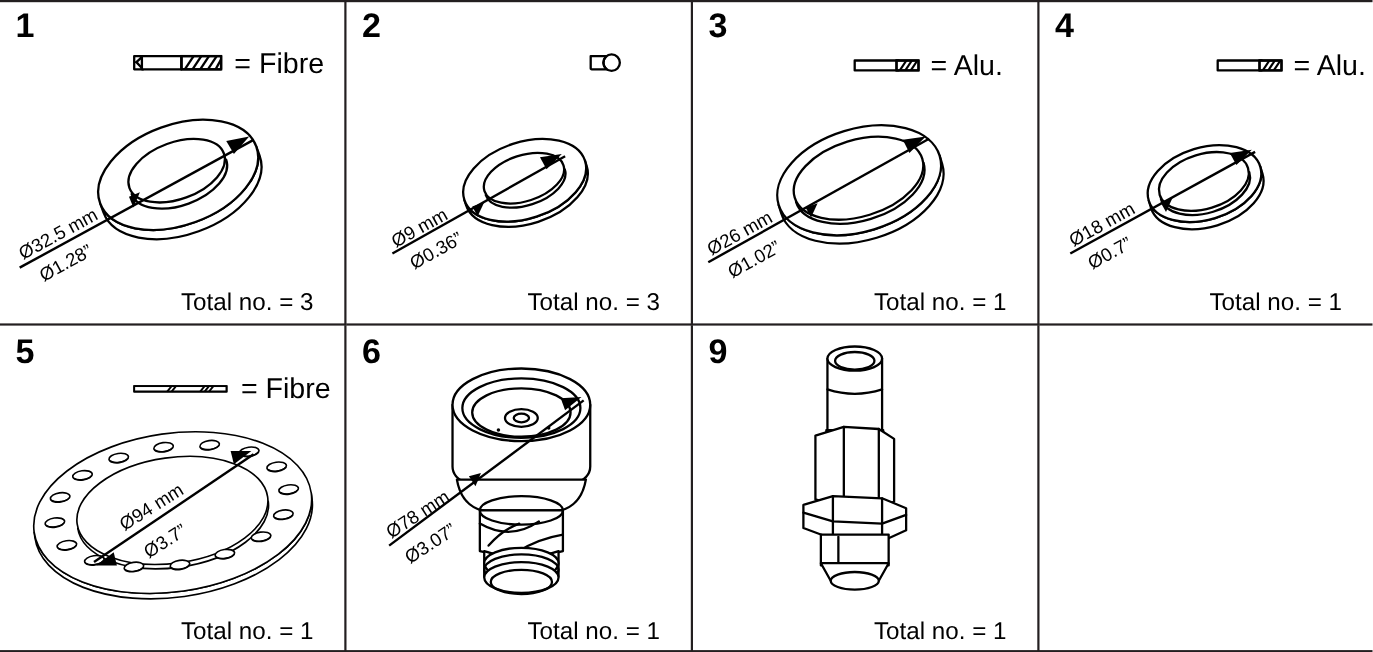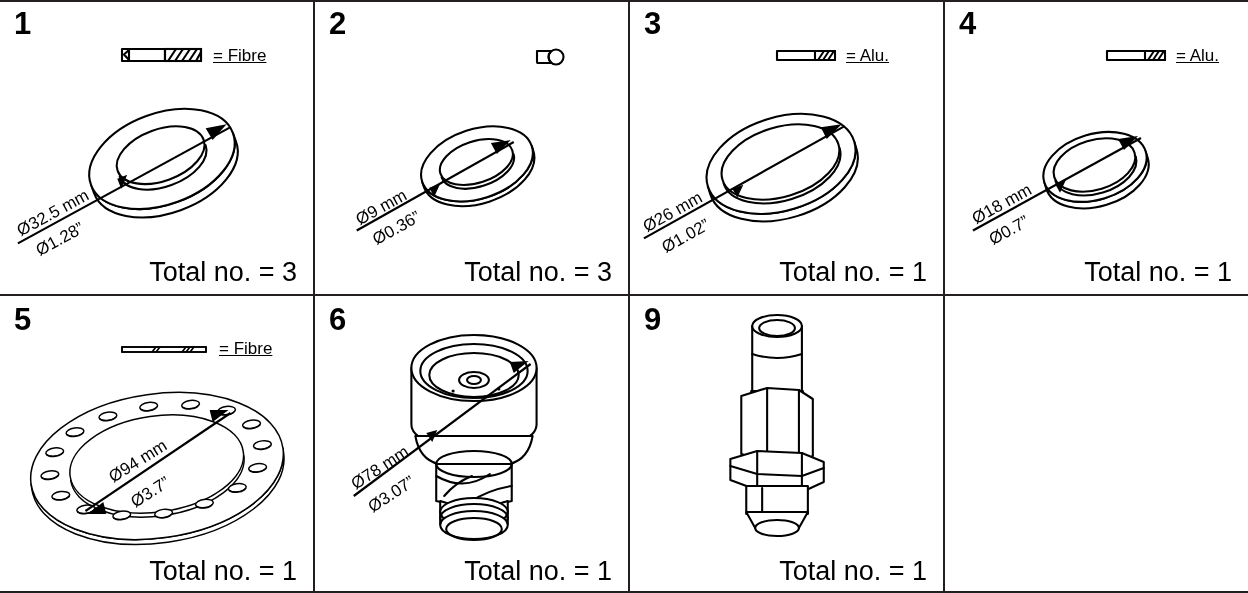--- a/index.html
+++ b/index.html
@@ -45,38 +45,37 @@
   .num{
     position:absolute;
     top:8px;left:14px;
     font-size:31px;
     font-weight:bold;
     line-height:1;
     letter-spacing:-0.5px;
   }
   .total{
     position:absolute;
-    right:16px;bottom:8px;
-    font-size:27px;
+    right:28px;bottom:8px;
+    font-size:22px;
     line-height:1;
     white-space:nowrap;
   }
 
   
   .legend{
     position:absolute;
     display:flex;
     align-items:center;
     gap:9px;
     white-space:nowrap;
   }
   .legend .mat-label{
-    font-size:17px;
+    font-size:26px;
     line-height:1;
-    text-decoration:underline;
   }
   .legend svg{display:block;}
 
   
   .legend.l1{top:44px;left:120px;}
   .legend.l2{top:44px;left:218px;}
   .legend.l3{top:46px;left:145px;}
   .legend.l4{top:46px;left:160px;}
   .legend.l5{top:44px;left:120px;}
 

